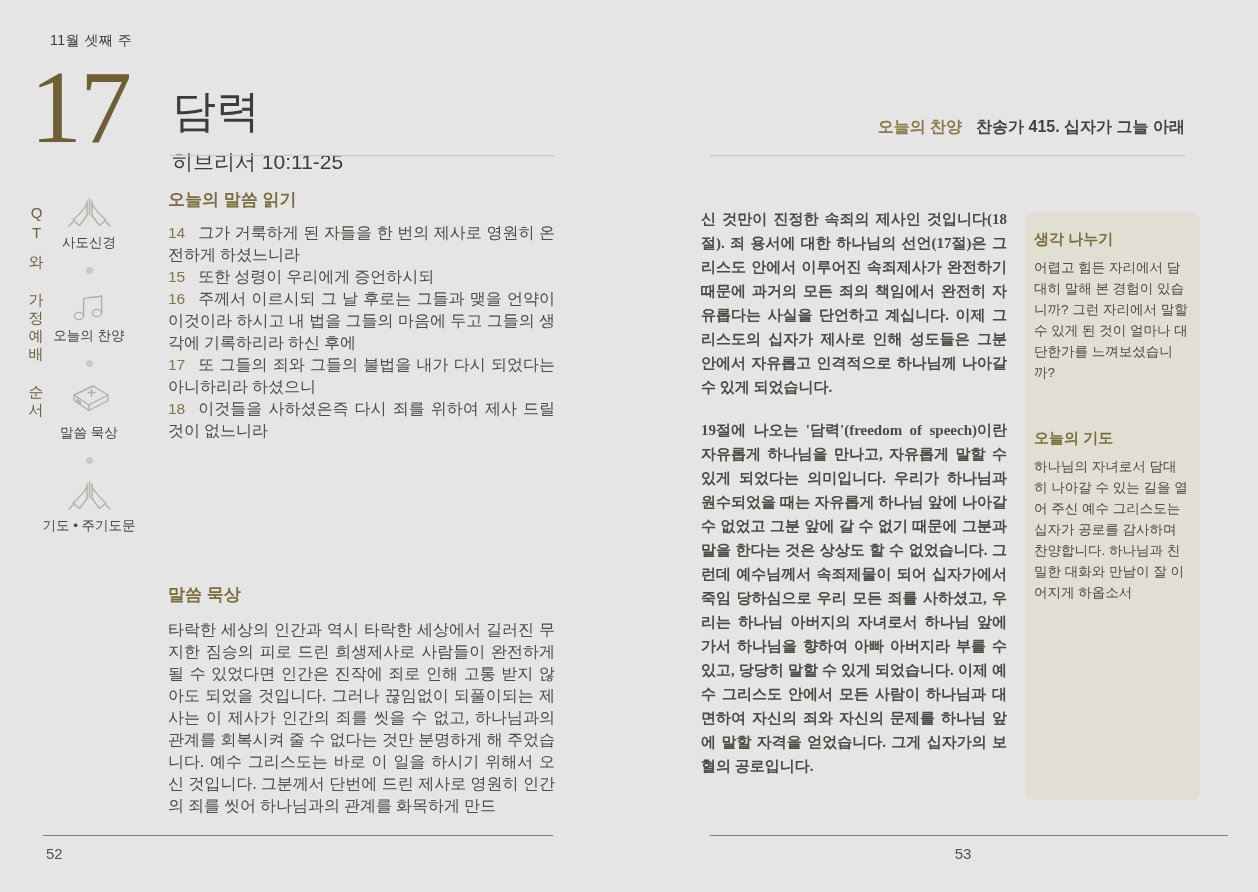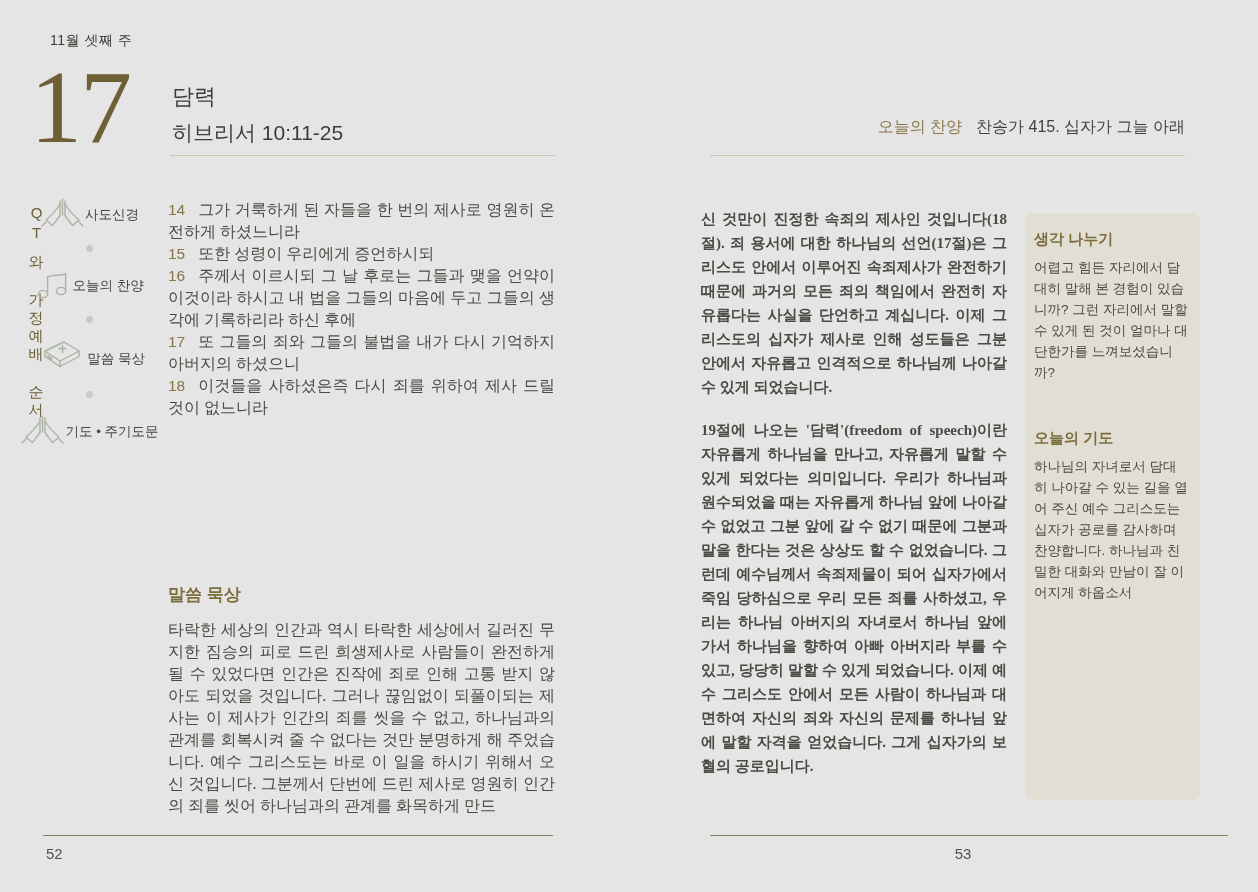--- a/index.html
+++ b/index.html
@@ -13,37 +13,37 @@
   }
   
   .week-label{position:absolute;left:50px;top:32px;font-size:14px;color:#3e3b35;letter-spacing:.5px;}
   .day-number{
     position:absolute;left:30px;top:52px;
     font-family:"Liberation Serif",serif;
     font-size:104px;line-height:1.05;font-weight:500;
     color:#6e6034;letter-spacing:-2px;
   }
   .title-block{position:absolute;left:172px;top:82px;}
-  .day-title{font-size:22px;font-weight:500;color:#3c3c38;letter-spacing:0;}
+  .day-title{font-size:44px;font-weight:500;color:#3c3c38;letter-spacing:0;}
   .scripture-ref{margin-top:7px;font-size:21px;color:#3e3c36;}
-  .hymn-line{position:absolute;left:710px;top:117px;width:475px;text-align:right;font-size:16px;white-space:nowrap;}
+  .hymn-line{position:absolute;left:710px;top:117px;width:475px;text-align:right;font-size:16px;white-space:nowrap;font-weight:bold;}
   .hymn-label{color:#8a7a49;margin-right:14px;}
   .hymn-value{color:#44423c;}
   .rule{position:absolute;height:1px;background:#ccc6b1;}
   .rule-left{left:170px;top:155px;width:385px;}
   .rule-right{left:710px;top:155px;width:475px;}
   
   .vertical-label{
     position:absolute;left:26px;top:204px;
     writing-mode:vertical-rl;text-orientation:upright;
     font-size:15px;letter-spacing:3px;color:#6e6034;
     height:340px;
   }
   .rite-list{position:absolute;left:36px;top:196px;width:106px;display:flex;flex-direction:column;align-items:center;}
-  .rite-item{display:flex;flex-direction:row;align-items:center;justify-content:space-between;}
+  .rite-item{display:flex;flex-direction:column;align-items:center;justify-content:space-between;}
   .rite-item .label{margin-top:4px;font-size:13.5px;color:#43473f;white-space:nowrap;}
   .rite-dot{width:7px;height:7px;border-radius:50%;background:#cacac4;margin:15px 0;}
   .icon{display:block;}
   .icon path,.icon ellipse,.icon line{fill:none;stroke:#a9b3a4;stroke-width:1.4;stroke-linecap:round;stroke-linejoin:round;}
   
   .reading-col{position:absolute;left:168px;top:188px;width:387px;}
   .section-heading{font-size:17px;font-weight:600;color:#7c6d3d;}
   .verses{margin-top:11px;font-family:"Liberation Serif",serif;font-size:16px;line-height:22px;color:#4b4a43;text-align:justify;}
   .verses p{margin:0;}
   .vnum{font-family:"Liberation Sans",sans-serif;color:#857547;margin-right:13px;font-size:15.5px;}
@@ -135,25 +135,26 @@
         <path d="M21 8 C18 13 14 18 7 24 L13.5 29.5 C16.5 25.5 18.8 22.5 21 19.5"></path>
         <path d="M26 8 C29 13 33 18 40 24 L33.5 29.5 C30.5 25.5 28.2 22.5 26 19.5"></path>
         <path d="M7 26 L3 30"></path>
           <path d="M40 26 L44 30"></path>
       </svg>
       <span class="label">기도 • 주기도문</span>
     </div>
   </div>
 
   <div class="reading-col">
+    <div class="section-heading">오늘의 말씀 읽기</div>
     <div class="verses">
       <p><span class="vnum">14</span><span>그가 거룩하게 된 자들을 한 번의 제사로 영원히 온전하게 하셨느니라</span></p>
       <p><span class="vnum">15</span><span>또한 성령이 우리에게 증언하시되</span></p>
       <p><span class="vnum">16</span><span>주께서 이르시되 그 날 후로는 그들과 맺을 언약이 이것이라 하시고 내 법을 그들의 마음에 두고 그들의 생각에 기록하리라 하신 후에</span></p>
-      <p><span class="vnum">17</span><span>또 그들의 죄와 그들의 불법을 내가 다시 기억하지 아버지의 하셨으니</span></p>
+      <p><span class="vnum">17</span><span>또 그들의 죄와 그들의 불법을 내가 다시 되었다는 아니하리라 하셨으니</span></p>
       <p><span class="vnum">18</span><span>이것들을 사하셨은즉 다시 죄를 위하여 제사 드릴 것이 없느니라</span></p>
     </div>
   </div>
 
   <div class="meditation-col">
     <div class="section-heading">말씀 묵상</div>
     <div class="meditation-body">타락한 세상의 인간과 역시 타락한 세상에서 길러진 무지한 짐승의 피로 드린 희생제사로 사람들이 완전하게 될 수 있었다면 인간은 진작에 죄로 인해 고통 받지 않아도 되었을 것입니다. 그러나 끊임없이 되풀이되는 제사는 이 제사가 인간의 죄를 씻을 수 없고, 하나님과의 관계를 회복시켜 줄 수 없다는 것만 분명하게 해 주었습니다. 예수 그리스도는 바로 이 일을 하시기 위해서 오신 것입니다. 그분께서 단번에 드린 제사로 영원히 인간의 죄를 씻어 하나님과의 관계를 화목하게 만드</div>
   </div>
 
   <div class="cont-col">

